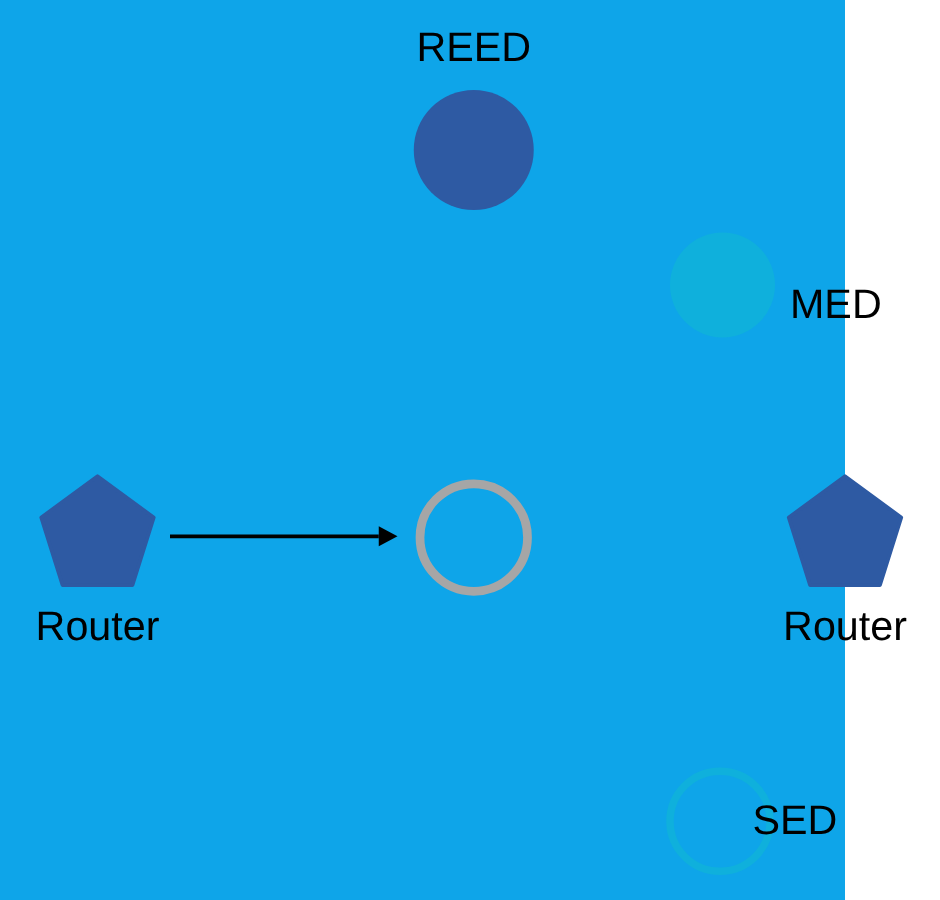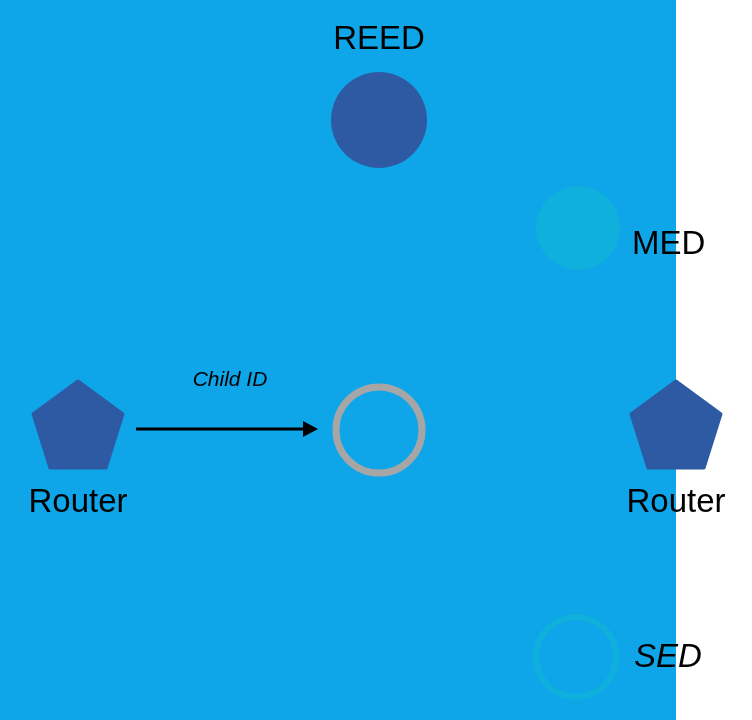--- a/index.html
+++ b/index.html
@@ -79,19 +79,18 @@
   </svg>
 
   <div class="label label-center" style="left:309px; top:20px; width:140px;">REED</div>
 
   <div class="label" style="left:632px; top:209px;margin-top:16px;">MED</div>
 
   <div class="label label-center" style="left:8px; top:483px; width:140px;">Router</div>
 
   <div class="label label-center" style="left:606px; top:483px; width:140px;">Router</div>
 
-  <div class="label" style="left:634px; top:638px;font-style:italic;">SED</div>
+  <div class="label" style="left:602px; top:638px;">SED</div>
 
   <div class="edge-label" style="left:150px; top:366px; width:160px;">
-    <div>Child ID</div>
   </div>
 
 </div>
 
 </body></html>

